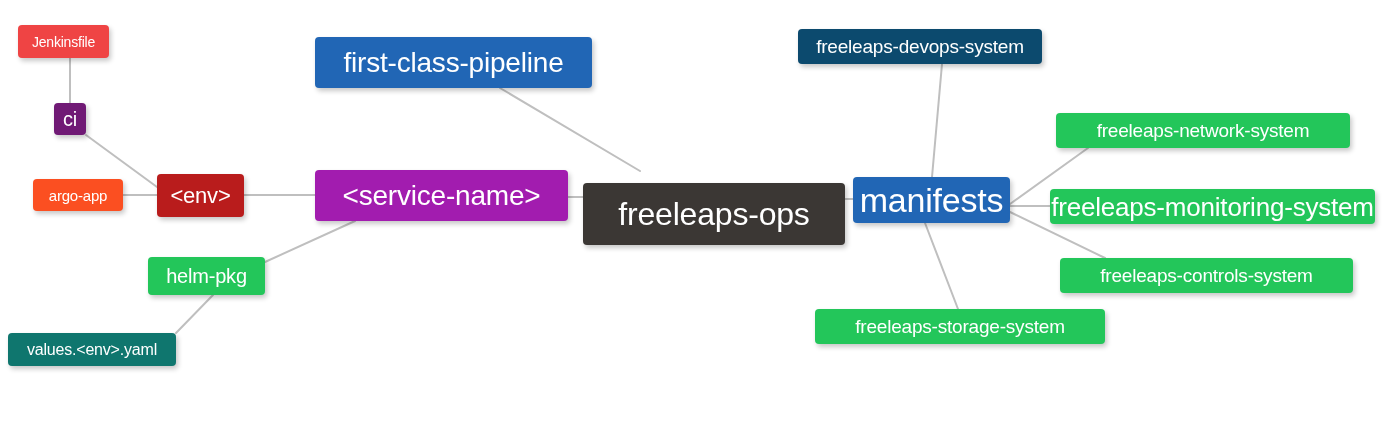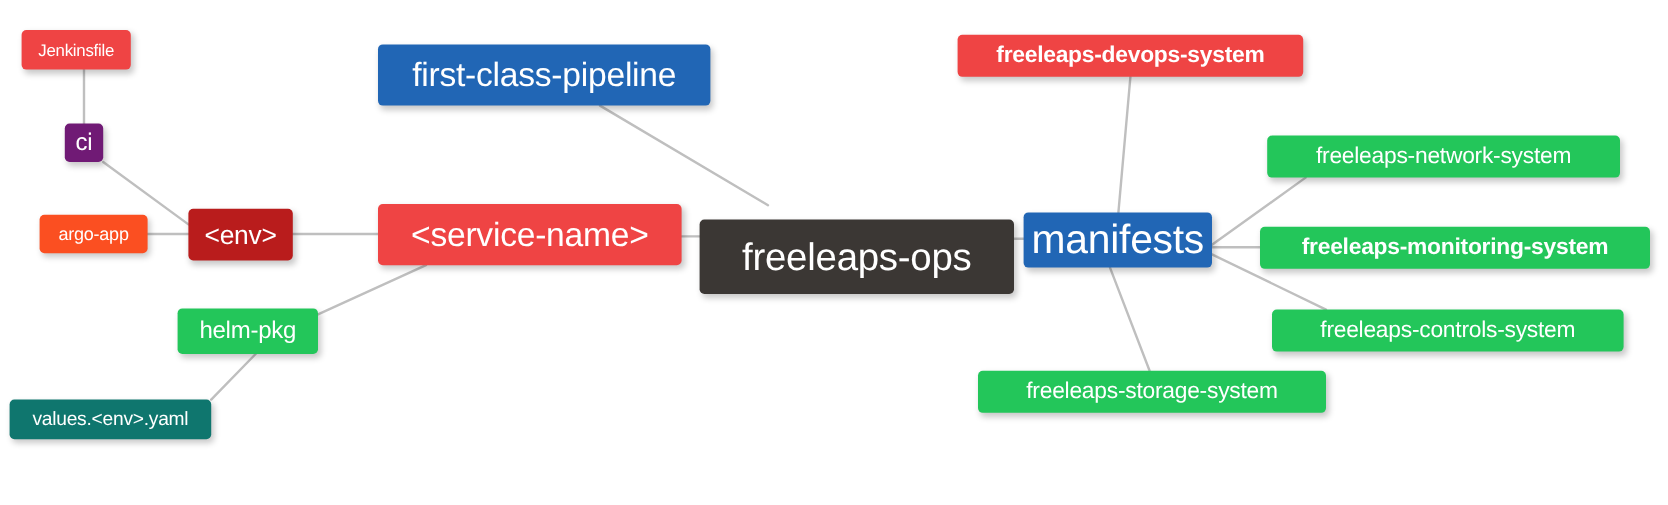--- a/index.html
+++ b/index.html
@@ -78,36 +78,36 @@
       </div>
       <div class="node" style="left: 148px; top: 257px; width: 117px; height: 38px; background: rgb(35, 198, 90); font-size: 20px;">
         <span class="node-label">helm-pkg</span>
       </div>
       <div class="node" style="left: 8px; top: 333px; width: 168px; height: 33px; background: #0f766e; font-size: 16px;">
         <span class="node-label">values.&lt;env&gt;.yaml</span>
       </div>
       <div class="node" style="left: 315px; top: 37px; width: 277px; height: 51px; background: rgb(33, 102, 181); font-size: 28px;">
         <span class="node-label">first-class-pipeline</span>
       </div>
-      <div class="node" style="left: 315px; top: 170px; width: 253px; height: 51px; background: #ef4444; font-size: 28px;">
+      <div class="node" style="left: 315px; top: 170px; width: 253px; height: 51px; background: #a21caf; font-size: 28px;">
         <span class="node-label">&lt;service-name&gt;</span>
       </div>
       <div class="node" style="left: 583px; top: 171px; width: 262px; height: 62px; background: rgb(59, 55, 52); font-size: 32px; margin-top: 12px;">
         <span class="node-label">freeleaps-ops</span>
       </div>
       <div class="node" style="left: 853px; top: 177px; width: 157px; height: 46px; background: rgb(33, 102, 181); font-size: 34px;">
         <span class="node-label">manifests</span>
       </div>
-      <div class="node" style="left: 798px; top: 29px; width: 288px; height: 35px; background: #ef4444; font-size: 19px; font-weight: bold;">
+      <div class="node" style="left: 798px; top: 29px; width: 244px; height: 35px; background: #0c4a6e; font-size: 19px;">
         <span class="node-label">freeleaps-devops-system</span>
       </div>
       <div class="node" style="left: 1056px; top: 113px; width: 294px; height: 35px; background: rgb(35, 198, 90); font-size: 19px;">
         <span class="node-label">freeleaps-network-system</span>
       </div>
-      <div class="node" style="left: 1050px; top: 189px; width: 325px; height: 35px; background: rgb(35, 198, 90); font-size: 19px; font-weight: bold;">
+      <div class="node" style="left: 1050px; top: 189px; width: 325px; height: 35px; background: rgb(35, 198, 90); font-size: 26px;">
         <span class="node-label">freeleaps-monitoring-system</span>
       </div>
       <div class="node" style="left: 1060px; top: 258px; width: 293px; height: 35px; background: rgb(35, 198, 90); font-size: 19px; justify-content: center;">
         <span class="node-label">freeleaps-controls-system</span>
       </div>
       <div class="node" style="left: 815px; top: 309px; width: 290px; height: 35px; background: rgb(35, 198, 90); font-size: 19px;">
         <span class="node-label">freeleaps-storage-system</span>
       </div>
     </div>
 </div>

